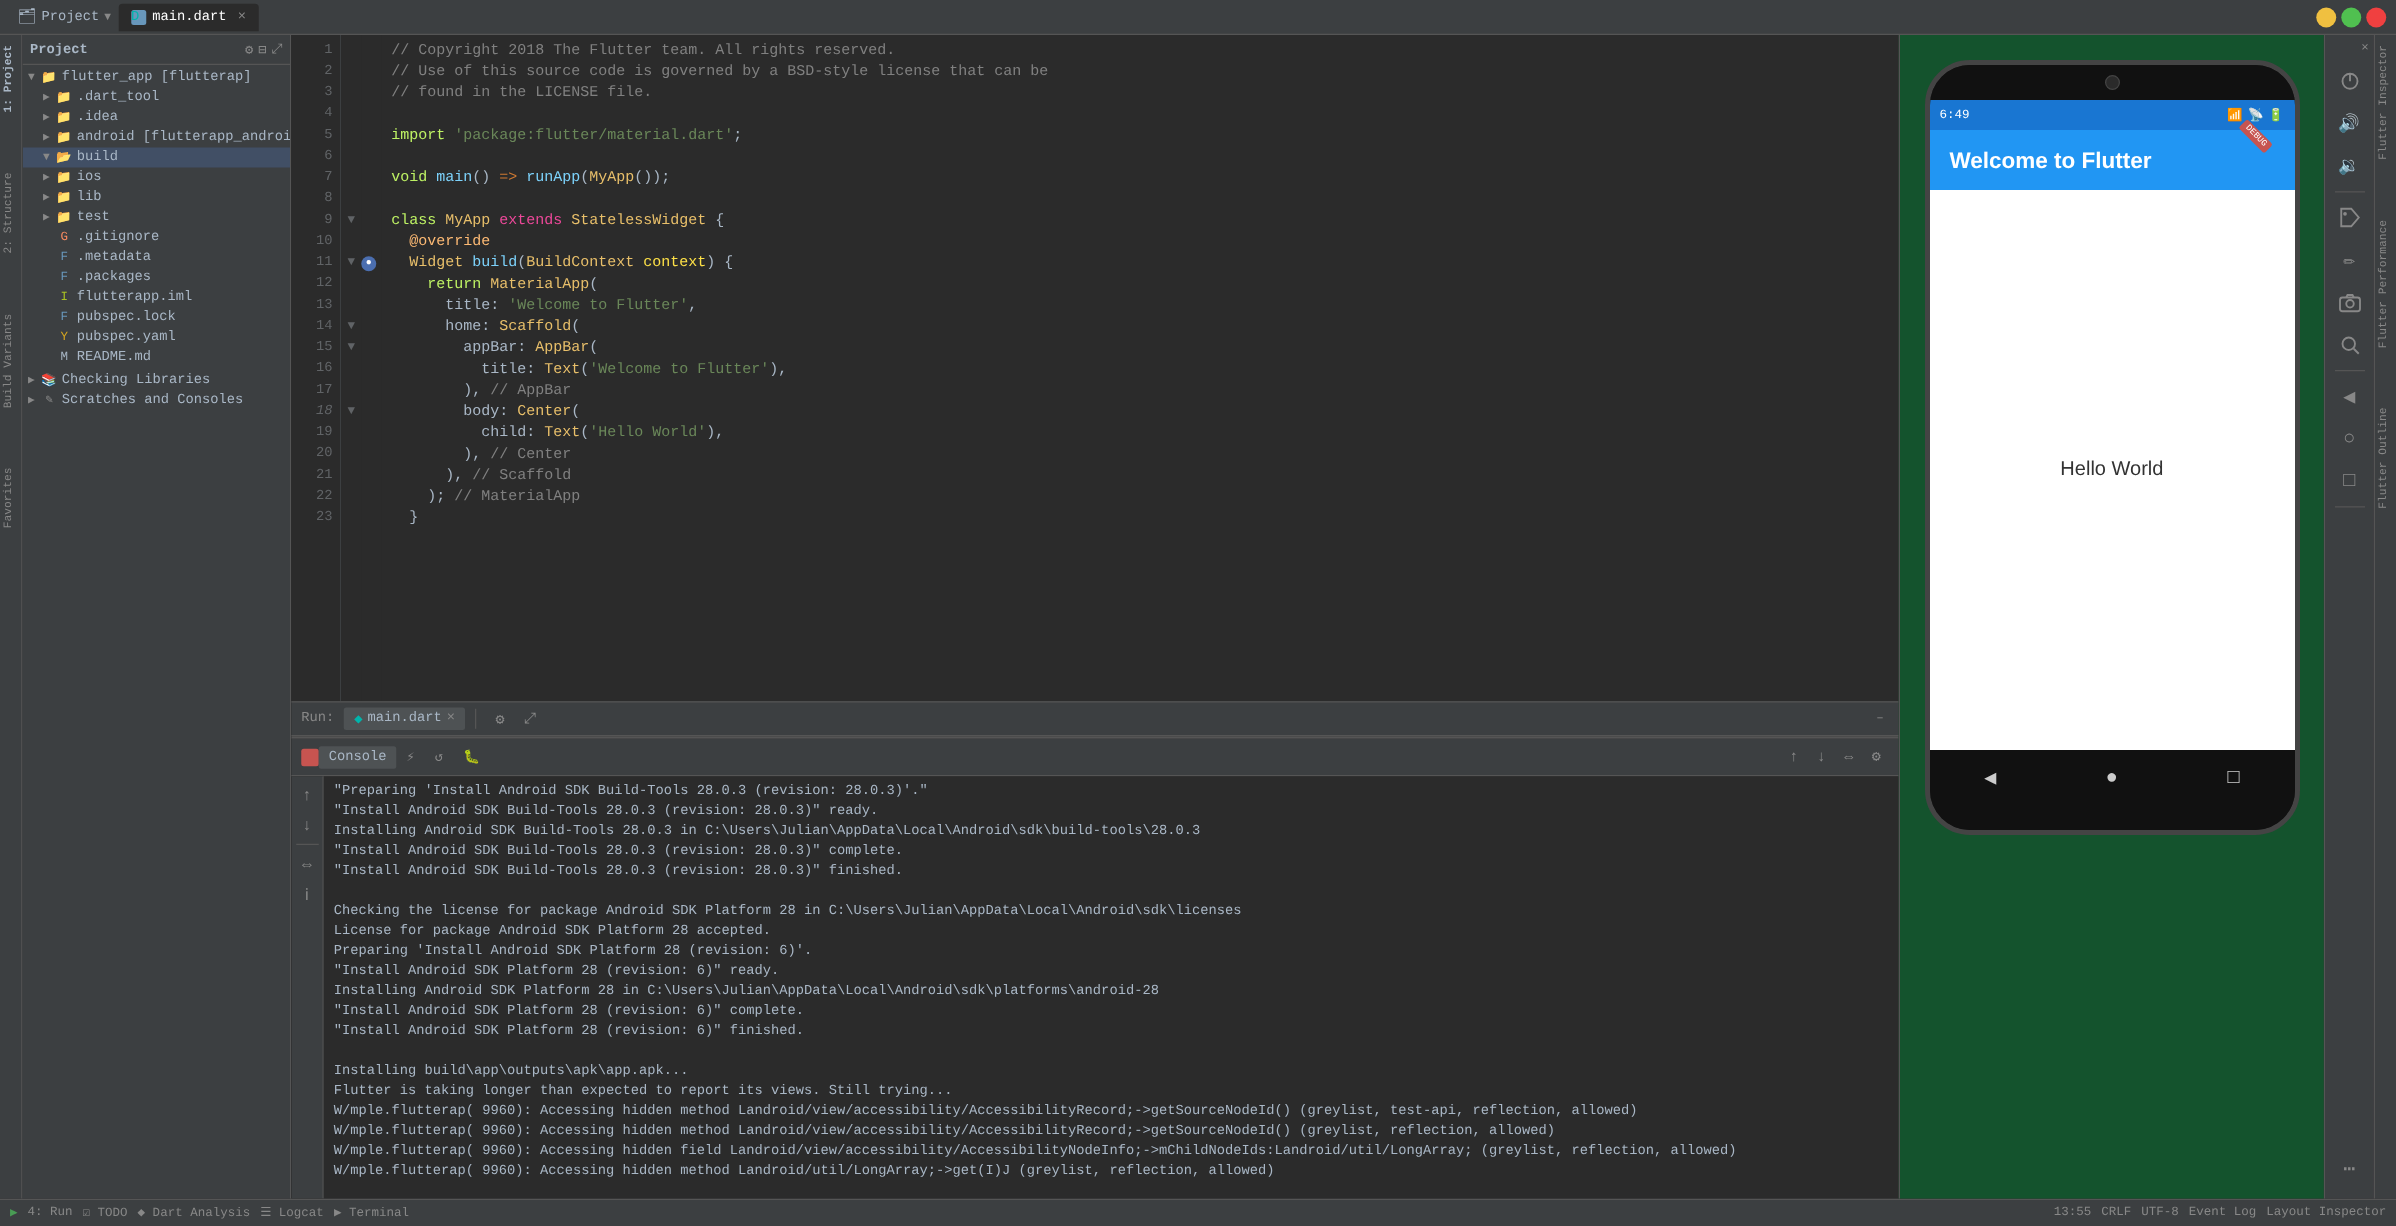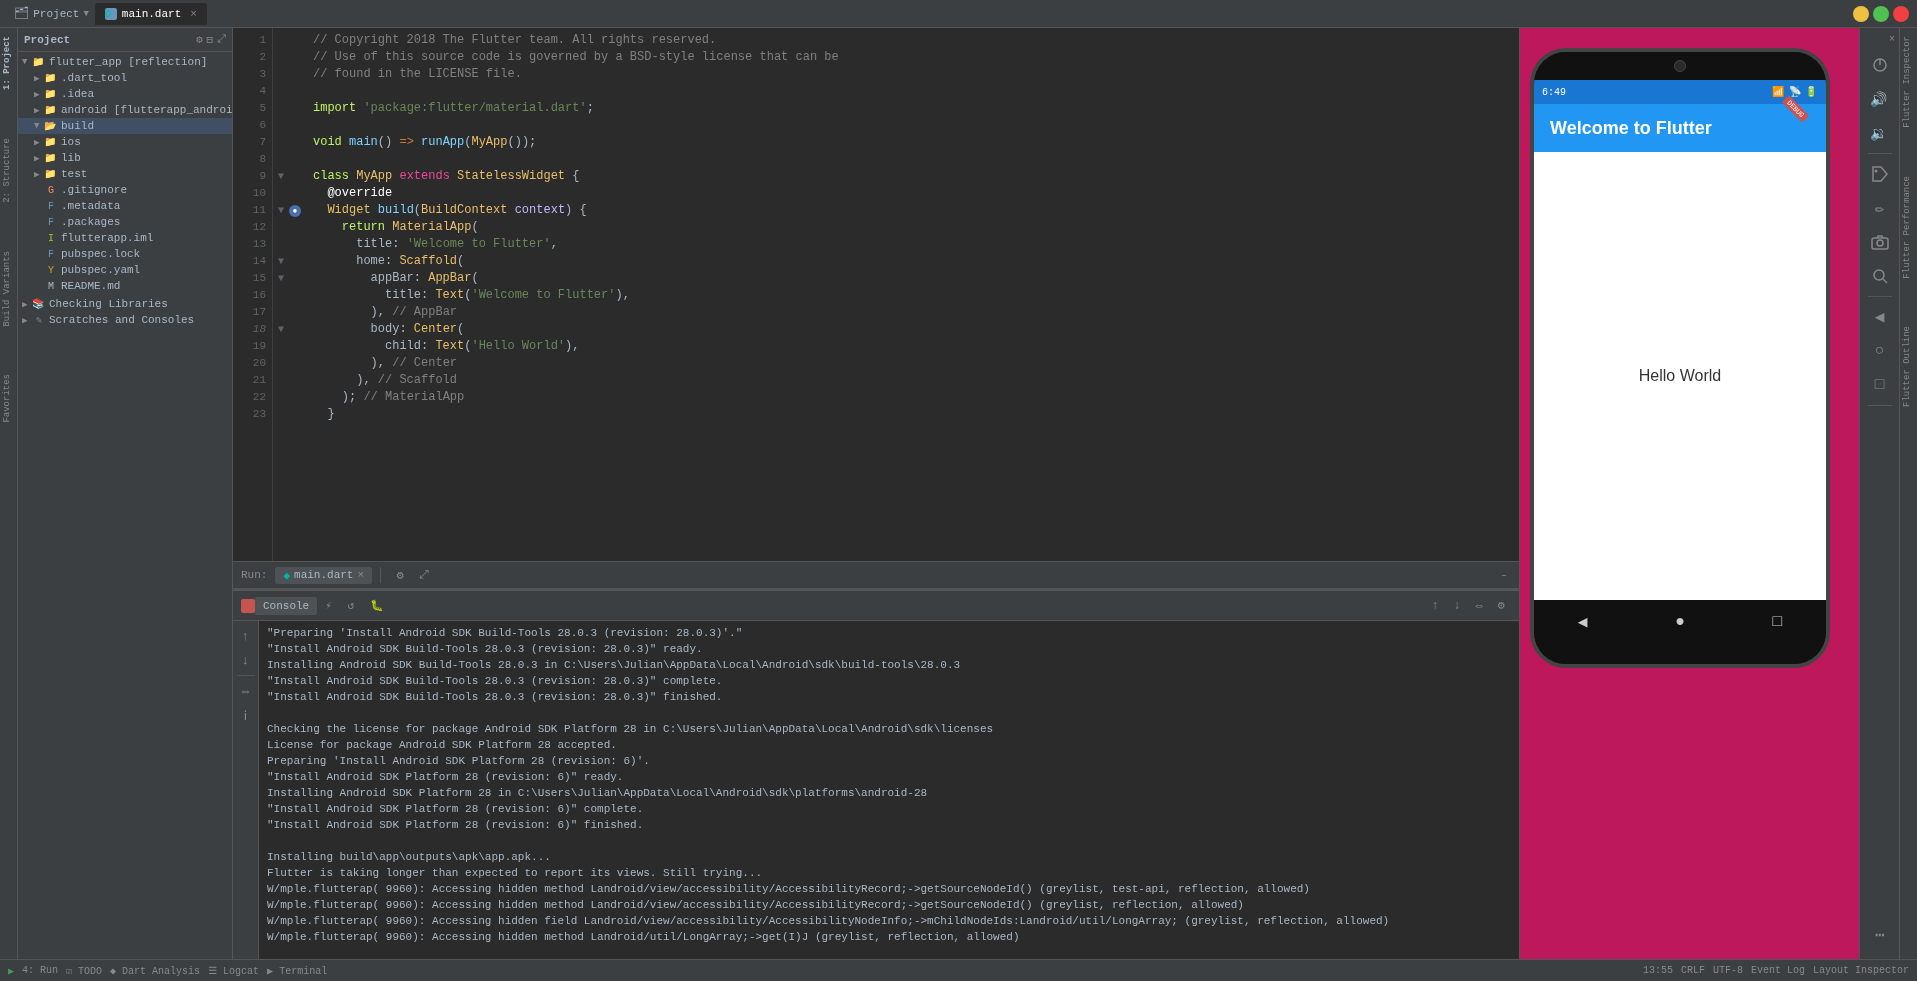--- a/index.html
+++ b/index.html
@@ -180,22 +180,22 @@
       min-height: 17px;
     }
 
     
     .c-comment { color: #808080; }
     .c-keyword { color: #bef264; }
     .c-string { color: #6a8759; }
     .c-function { color: #7dd3fc; }
     .c-extends { color: #ec4899; }
     .c-widget { color: #e8bf6a; }
-    .c-param { color: #c4b5fd; }
-    .c-annotation { color: #ffffff; }
+    .c-param { color: #fde047; }
+    .c-annotation { color: #fdba74; }
     .c-arrow { color: #cc7832; }
     .c-plain { color: #a9b7c6; }
 
     
     .bottom-panel {
       height: 370px;
       background: #2b2b2b;
       border-top: 2px solid #555;
       display: flex;
       flex-direction: column;
@@ -254,24 +254,24 @@
       gap: 8px;
       font-size: 10px;
       color: #888;
     }
     .status-item { cursor: pointer; }
 
     
     .phone-container {
       width: 340px;
       flex-shrink: 0;
-      background: #be185d;
+      background: #14532d;
       display: flex;
       flex-direction: column;
-      align-items: flex-start;
+      align-items: center;
       padding: 10px;
       border-left: 1px solid #555;
       position: relative;
     }
     .phone {
       width: 300px;
       height: 620px;
       background: #1a1a1a;
       border-radius: 36px;
       border: 4px solid #444;
@@ -501,21 +501,21 @@
         <span class="panel-header-icon">⚙</span>
         <span class="panel-header-icon">⊟</span>
         <span class="panel-header-icon">⤢</span>
       </div>
     </div>
     <div class="tree-view">
 
       <div class="tree-item">
         <span class="tree-arrow">▼</span>
         <span class="tree-icon folder-icon">📁</span>
-        <span>flutter_app [reflection]</span>
+        <span>flutter_app [flutterap]</span>
       </div>
 
       <div class="tree-item tree-indent-1">
         <span class="tree-arrow">▶</span>
         <span class="tree-icon folder-icon">📁</span>
         <span>.dart_tool</span>
       </div>
 
       <div class="tree-item tree-indent-1">
         <span class="tree-arrow">▶</span>

